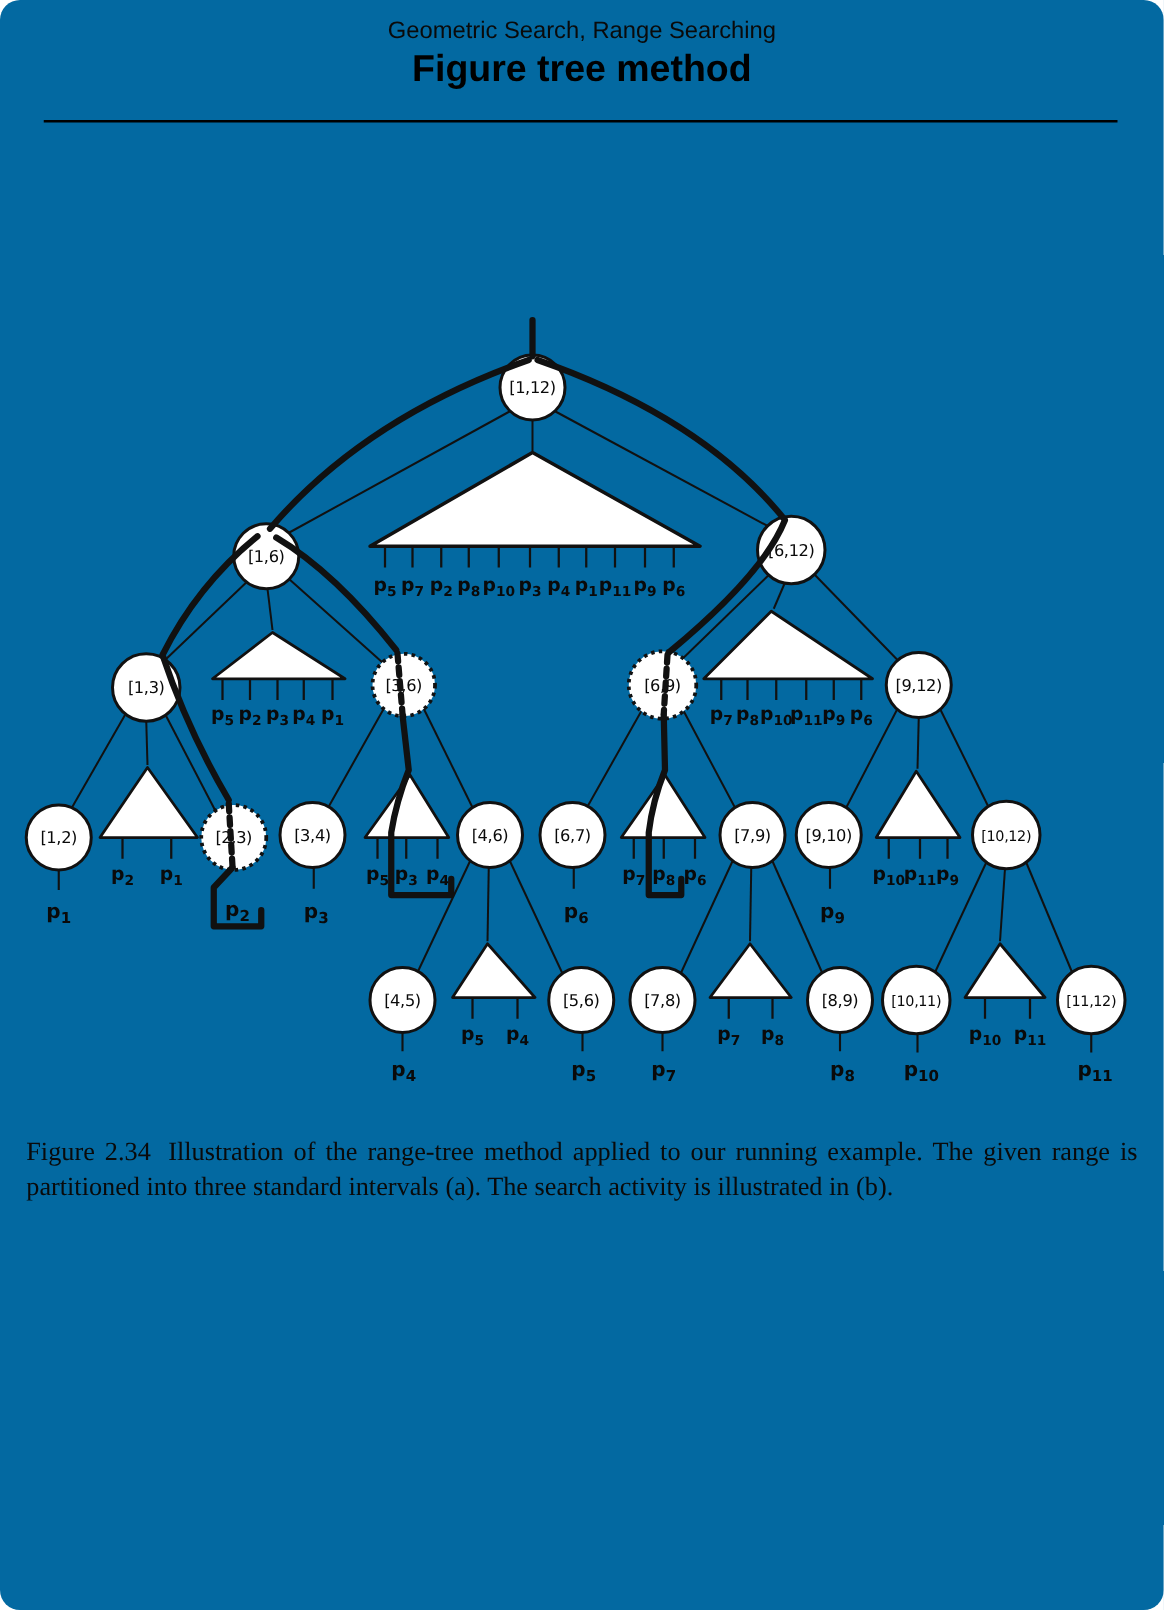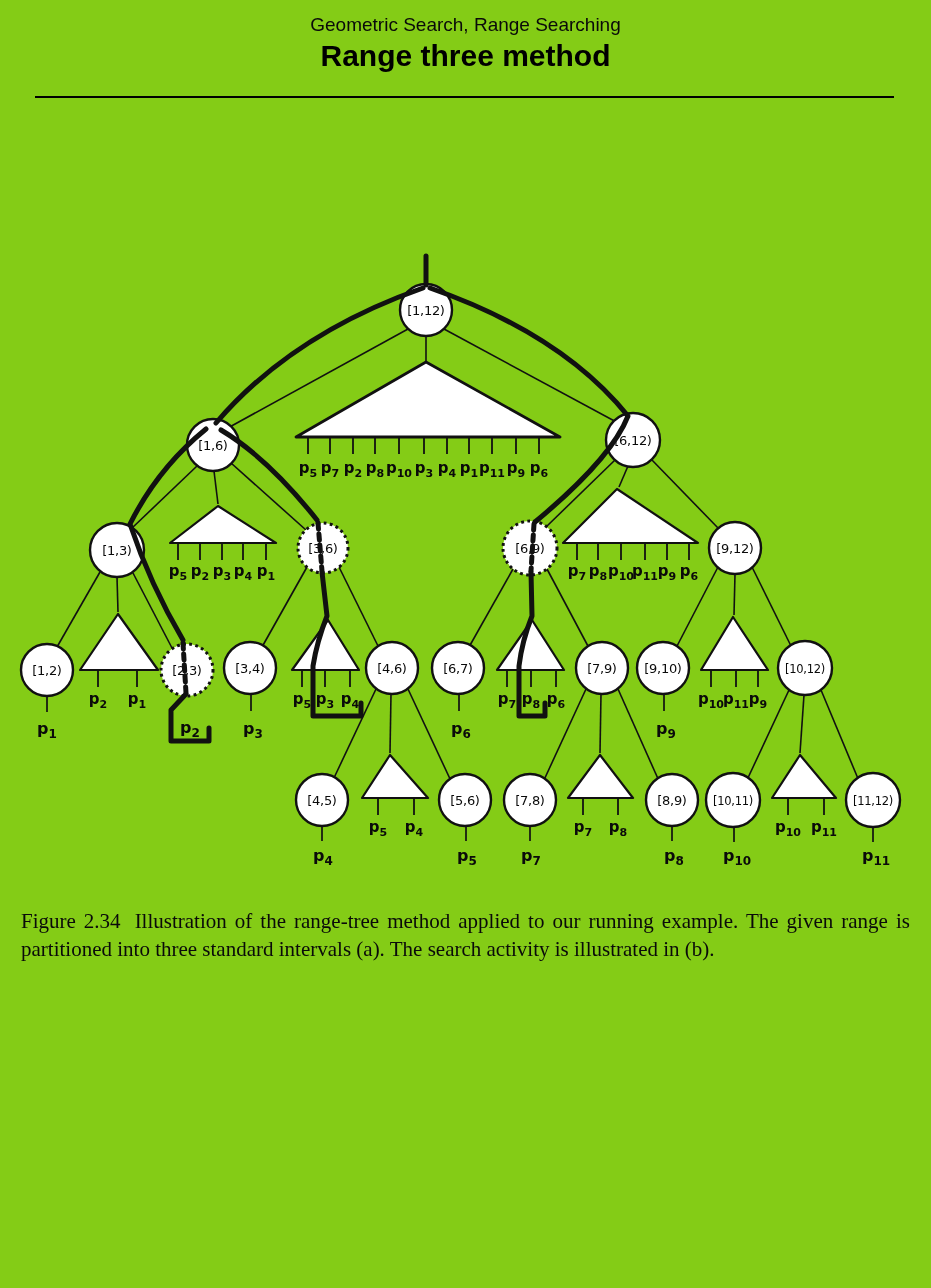--- a/index.html
+++ b/index.html
@@ -1,17 +1,17 @@
 <!DOCTYPE html>
 <html><head>
 <meta charset="utf-8">
 <style>
   html,body{margin:0;padding:0;background:#fff;}
-  .page{position:relative;width:931px;height:1288px;background:#84cc16;overflow:hidden;
-        font-family:"Liberation Sans",sans-serif;color:#0a0a0a;}
+  .page{position:relative;width:931px;height:1288px;background:#0369a1;overflow:hidden;
+        font-family:"Liberation Sans",sans-serif;color:#0a0a0a;border-radius:16px;}
   .header{position:absolute;top:14px;left:0;width:931px;text-align:center;}
   .subtitle{font-size:19px;line-height:1.2;color:#0a0a0a;}
   .title{font-size:30px;font-weight:bold;line-height:1.15;margin-top:2px;color:#000;}
   .rule{position:absolute;top:96px;left:35px;width:859px;height:0;border-top:2px solid #000;}
   .diagram{position:absolute;top:0;left:0;}
   .caption{position:absolute;top:908px;left:21px;width:889px;margin:0;
            font-family:"Liberation Serif",serif;font-size:21px;line-height:1.33;
            text-align:justify;color:#0a0a0a;}
   .caption .cap-label{padding-right:14px;}
   
@@ -27,21 +27,21 @@
   text{font-family:"DejaVu Sans",sans-serif;fill:#0a0a0a;}
   .nlabel{letter-spacing:-0.3px;}
   .plabel{font-weight:600;}
 </style>
 </head>
 <body>
 
 <div class="page">
   <div class="header">
     <div class="subtitle">Geometric Search, Range Searching</div>
-    <div class="title">Range three method</div>
+    <div class="title">Figure tree method</div>
   </div>
   <div class="rule"></div>
 
   <svg class="diagram" width="931" height="880" viewBox="0 0 931 880" xmlns="http://www.w3.org/2000/svg">
       <line x1="408" y1="329" x2="226" y2="429" class="thin"></line>
       <line x1="426" y1="336" x2="426" y2="361" class="thin"></line>
       <line x1="444" y1="329" x2="620" y2="424" class="thin"></line>
       <line x1="197" y1="466" x2="131" y2="529" class="thin"></line>
       <line x1="214" y1="471" x2="218" y2="504" class="thin"></line>
       <line x1="231" y1="463" x2="306" y2="530" class="thin"></line>

